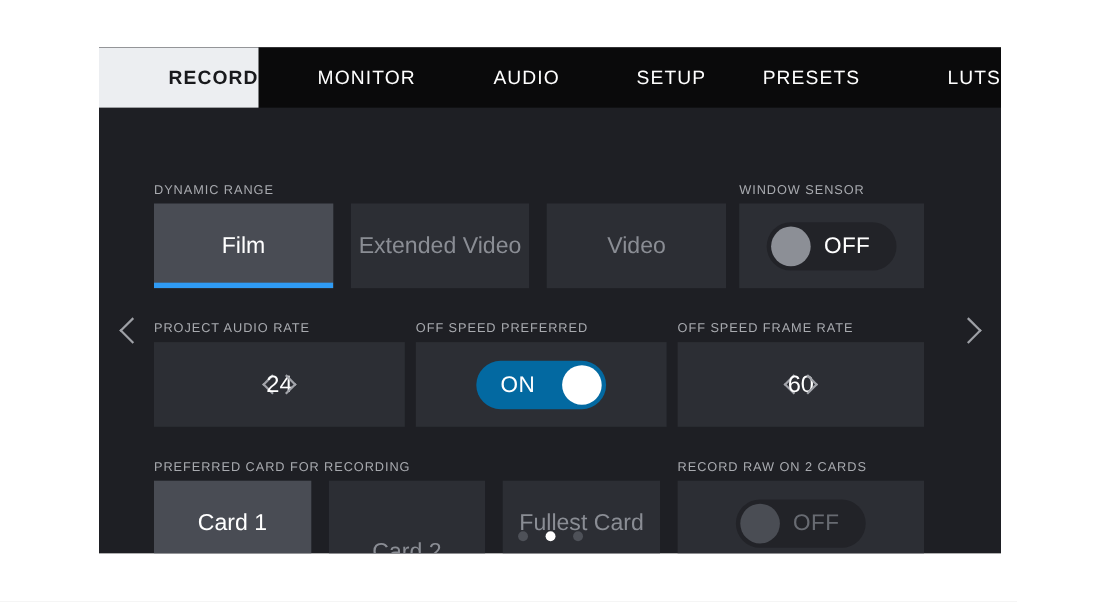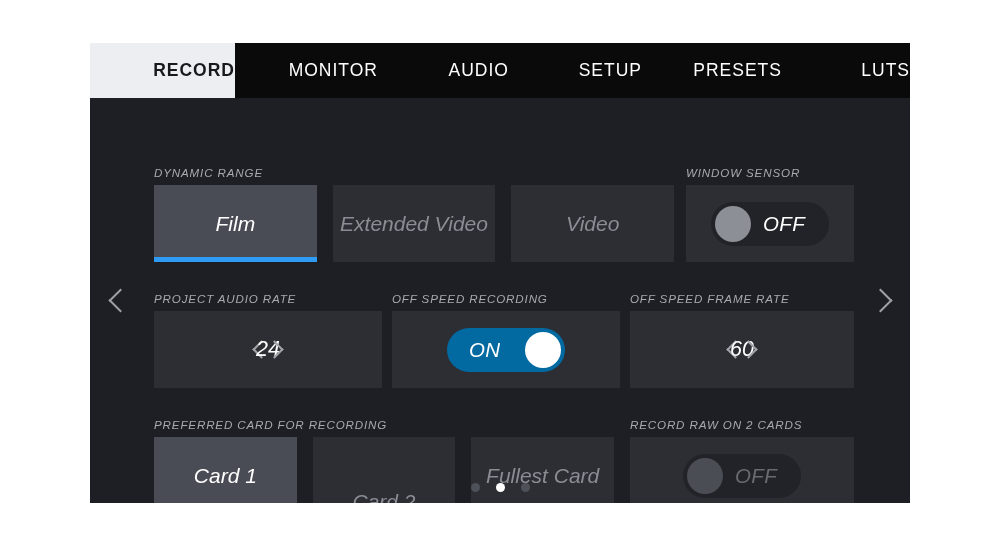--- a/index.html
+++ b/index.html
@@ -89,25 +89,24 @@
     height: 17px;
     border-top: 2.4px solid #9ea0a6;
     border-right: 2.4px solid #9ea0a6;
   }
   .chev-lg.l { transform: rotate(-135deg); }
   .chev-lg.r { transform: rotate(45deg); }
 
   
   .rows {
     position: absolute;
-    left: 64px;
+    left: 50px;
     top: 0;
     width: 700px;
     height: 401px;
-    font-style: italic;
   }
 
   .field-label {
     color: #a8aaaf;
     font-size: 11.6px;
     letter-spacing: 0.85px;
     font-weight: 400;
     margin-bottom: 6px;
     white-space: nowrap;
   }
@@ -331,21 +330,21 @@
           <div class="cell c-pfr">
             <div class="field-label">PROJECT AUDIO RATE</div>
             <div class="stepper">
               <span class="chev-sm l"></span>
               <span class="value">24</span>
               <span class="chev-sm r"></span>
             </div>
           </div>
 
           <div class="cell c-osr">
-            <div class="field-label">OFF SPEED RECORDING</div>
+            <div class="field-label">OFF SPEED PREFERRED</div>
             <div class="toggle-box">
               <div class="switch on">
                 <span class="state">ON</span>
                 <span class="knob"></span>
               </div>
             </div>
           </div>
 
           <div class="cell c-osfr">
             <div class="field-label">OFF SPEED FRAME RATE</div>

